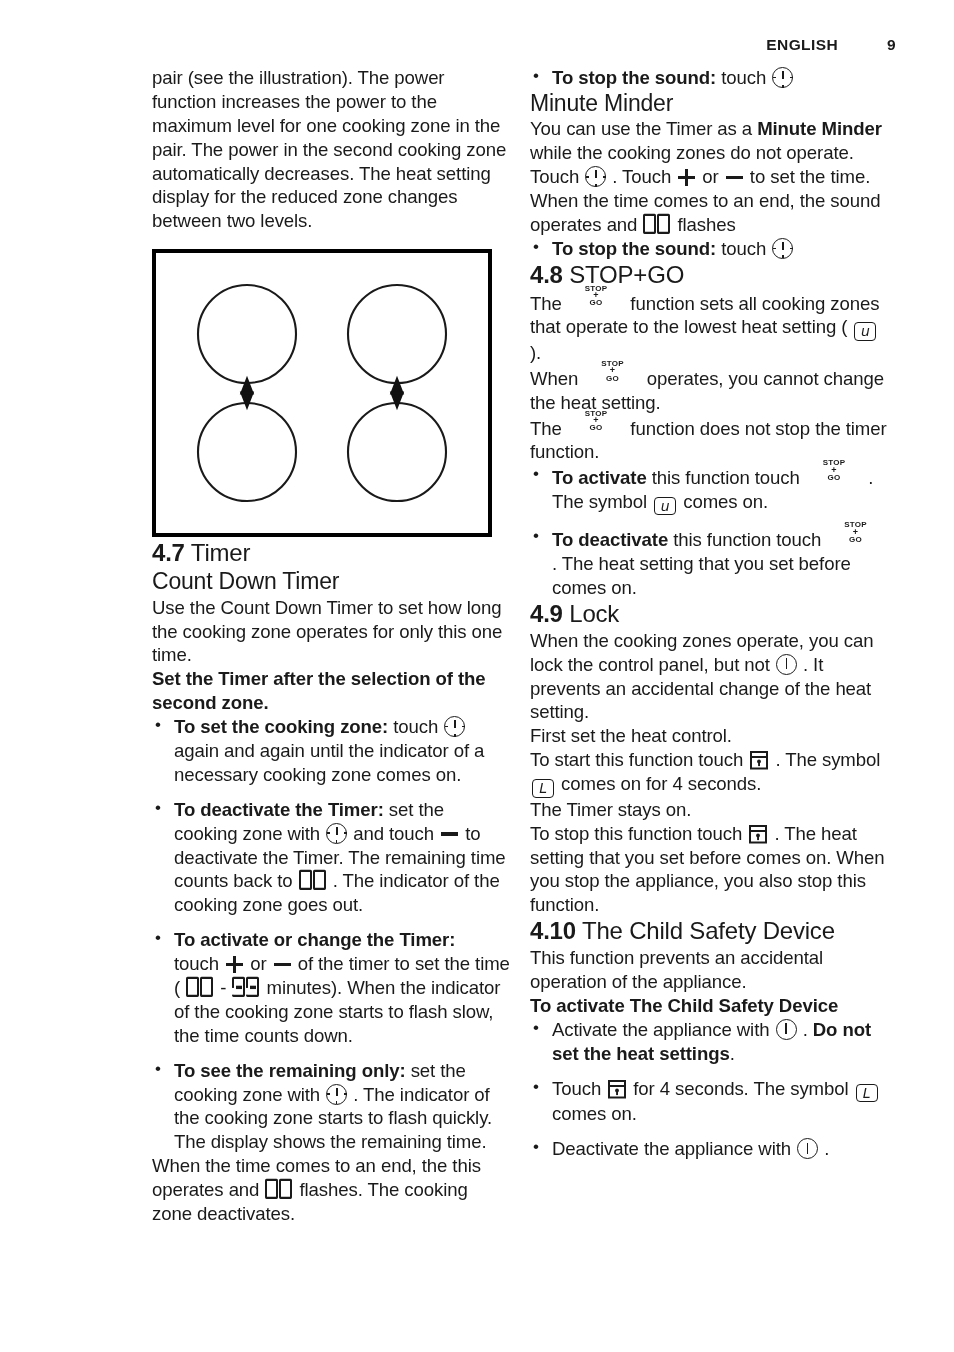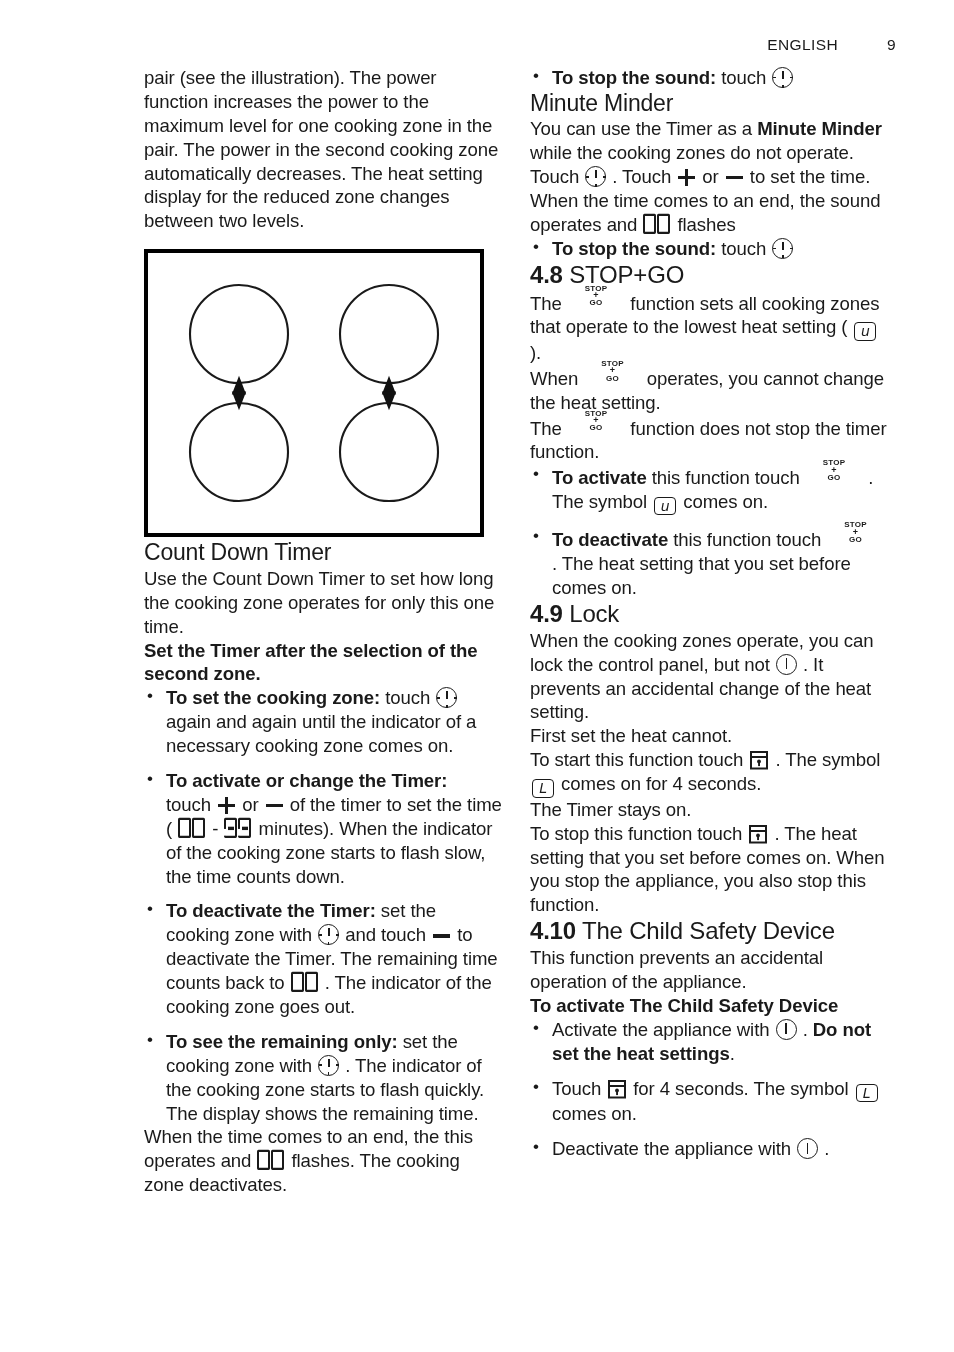--- a/index.html
+++ b/index.html
@@ -26,34 +26,34 @@
   .page-header {
     position: absolute;
     top: 36px;
     left: 162px;
     right: 58px;
     height: 26px;
     display: flex;
     justify-content: flex-end;
     align-items: baseline;
     font-size: 15.5px;
-    font-weight: normal;
+    font-weight: bold;
     letter-spacing: 0.4px;
   }
   .page-header .lang { margin-right: 42px; }
   .page-header .pagenum { width: 16px; text-align: right; }
 
   
   .columns {
     position: absolute;
     top: 66px;
-    left: 144px;
+    left: 152px;
     width: 744px;
     display: flex;
-    gap: 28px;
+    gap: 20px;
   }
   .col {
     width: 358px;
     font-size: 18.6px;
     line-height: 1.285;
     letter-spacing: -0.1px;
   }
   .col p {
     margin: 0;
   }
@@ -319,57 +319,61 @@
           </g>
 
           <g stroke="#111111" stroke-width="3" fill="#111111">
             <line x1="245" y1="139" x2="245" y2="150"></line>
             <polygon points="245,131 240,144 250,144"></polygon>
             <polygon points="245,157 240,144 250,144"></polygon>
           </g>
         </svg>
       </div>
 
+      <h2 class="sec h-space-before-sm">
+        <span class="num">4.7</span>
+        <span>Timer</span>
+      </h2>
 
       <h3 class="sub h-space-before-sm">Count Down Timer</h3>
 
       <p class="gap-sm">Use the Count Down Timer to set how long the cooking zone operates for only this one time.</p>
       <p class="b">Set the Timer after the selection of the second zone.</p>
 
       <ul class="blist gap-sm">
 
         <li>
           <b>To set the cooking zone:</b>
           <span>touch</span>
           <span class="ic ic-clock"><i class="t-l"></i><i class="t-r"></i><i class="t-b"></i></span>
           <span>again and again until the indicator of a necessary cooking zone comes on.</span>
+        </li>
+
+        <li>
+          <b>To deactivate the Timer:</b>
+          <span>set the cooking zone with</span>
+          <span class="ic ic-clock"><i class="t-l"></i><i class="t-r"></i><i class="t-b"></i></span>
+          <span>and touch</span>
+          <span class="ic ic-minus"></span>
+          <span>to deactivate the Timer. The remaining time counts back to</span>
+          <span class="seg"><span class="d0"></span><span class="d0"></span></span>
+          <span>. The indicator of the cooking zone goes out.</span>
         </li>
 
         <li>
           <b>To activate or change the Timer:</b><br>
           <span>touch</span>
           <span class="ic ic-plus"></span>
           <span>or</span>
           <span class="ic ic-minus"></span>
           <span>of the timer to set the time (</span>
           <span class="seg"><span class="d0"></span><span class="d0"></span></span>
           <span>-</span>
           <span class="seg"><span class="d9"></span><span class="d9"></span></span>
           <span>minutes). When the indicator of the cooking zone starts to flash slow, the time counts down.</span>
-        </li>
-
-        <li>
-          <b>To deactivate the Timer:</b>
-          <span>set the cooking zone with</span>
-          <span class="ic ic-clock"><i class="t-l"></i><i class="t-r"></i><i class="t-b"></i></span>
-          <span>and touch</span>
-          <span class="ic ic-minus"></span>
-          <span>to deactivate the Timer. The remaining time counts back to</span>
-          <span class="seg"><span class="d0"></span><span class="d0"></span></span>
-          <span>. The indicator of the cooking zone goes out.</span>
         </li>
 
         <li>
           <b>To see the remaining only:</b>
           <span>set the cooking zone with</span>
           <span class="ic ic-clock"><i class="t-l"></i><i class="t-r"></i><i class="t-b"></i></span>
           <span>. The indicator of the cooking zone starts to flash quickly. The display shows the remaining time.</span>
         </li>
       </ul>
 
@@ -478,21 +482,21 @@
       <h2 class="sec h-space-before">
         <span class="num">4.9</span>
         <span>Lock</span>
       </h2>
 
       <p class="gap-sm">
         <span>When the cooking zones operate, you can lock the control panel, but not</span>
         <span class="ic ic-power"></span>
         <span>. It prevents an accidental change of the heat setting.</span>
       </p>
-      <p>First set the heat cannot.</p>
+      <p>First set the heat control.</p>
       <p>
         <span>To start this function touch</span>
         <span class="ic ic-lock">
           <svg width="18" height="19" viewBox="0 0 18 19" xmlns="http://www.w3.org/2000/svg">
             <rect x="1" y="1" width="16" height="16.5" fill="none" stroke="#1a1a1a" stroke-width="2"></rect>
             <line x1="1" y1="6" x2="17" y2="6" stroke="#1a1a1a" stroke-width="2"></line>
             <circle cx="9" cy="10.5" r="1.9" fill="#1a1a1a"></circle>
             <rect x="8.1" y="10.5" width="1.9" height="4.6" fill="#1a1a1a"></rect>
           </svg>
         </span>

